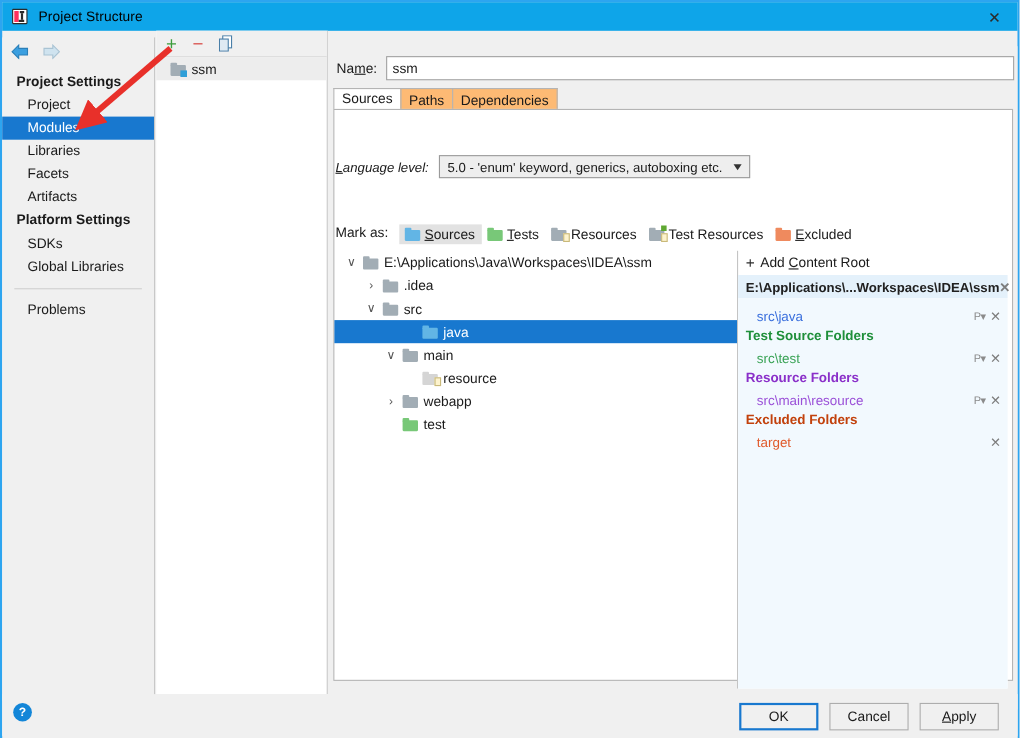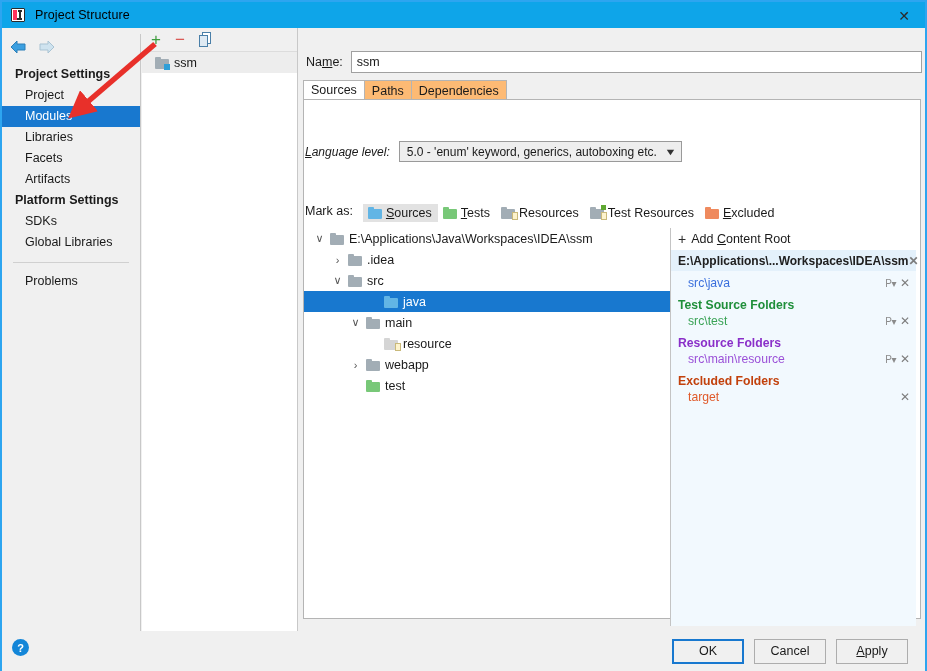--- a/index.html
+++ b/index.html
@@ -229,21 +229,21 @@
     height: 21px; background:#e4f1fb;
     display:flex; align-items:center; justify-content: space-between;
     padding: 0 6px 0 7px;
     font-weight: bold; font-size: 12px; color:#202020;
   }
   #croot-body { background:#f2f9fe; height: 355px; padding-top: 5px; }
   .grp-title {
     font-weight: bold; font-size: 12.2px; padding: 2px 0 0 7px; line-height: 17px;
   }
   .grp-item {
-    display:flex; align-items:flex-start; justify-content: space-between;
+    display:flex; align-items:flex-end; justify-content: space-between;
     padding: 0 6px 0 17px; height: 19px; font-size: 12.2px; gap: 33px;
   }
   .item-icons { display:flex; align-items:center; gap: 4px; color:#8b8b8b; font-size: 11px; }
   .xclose { color:#7d7d7d; font-size: 12px; cursor: default; }
   .pbtn { font-size: 10px; letter-spacing: -.5px; }
 
   
   #exclude-row {
     position:absolute; left: 1px; top: 535px; display:flex; align-items:center;
   }

